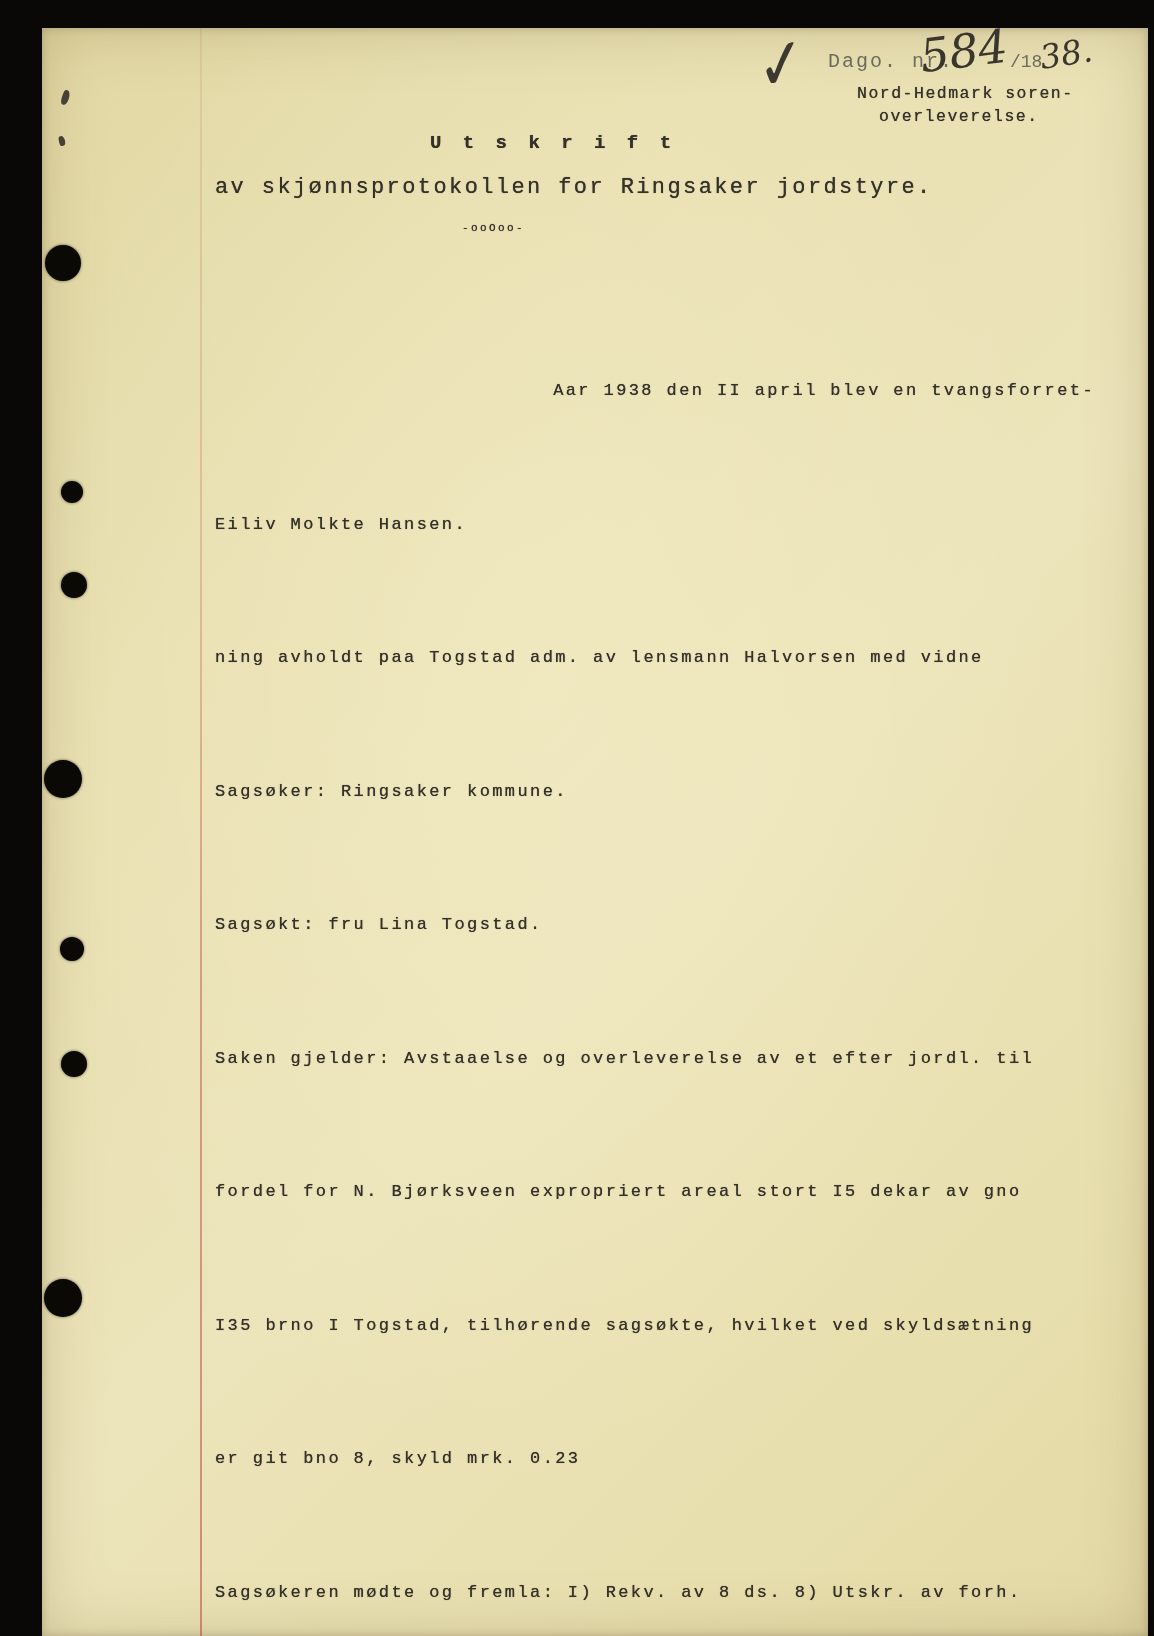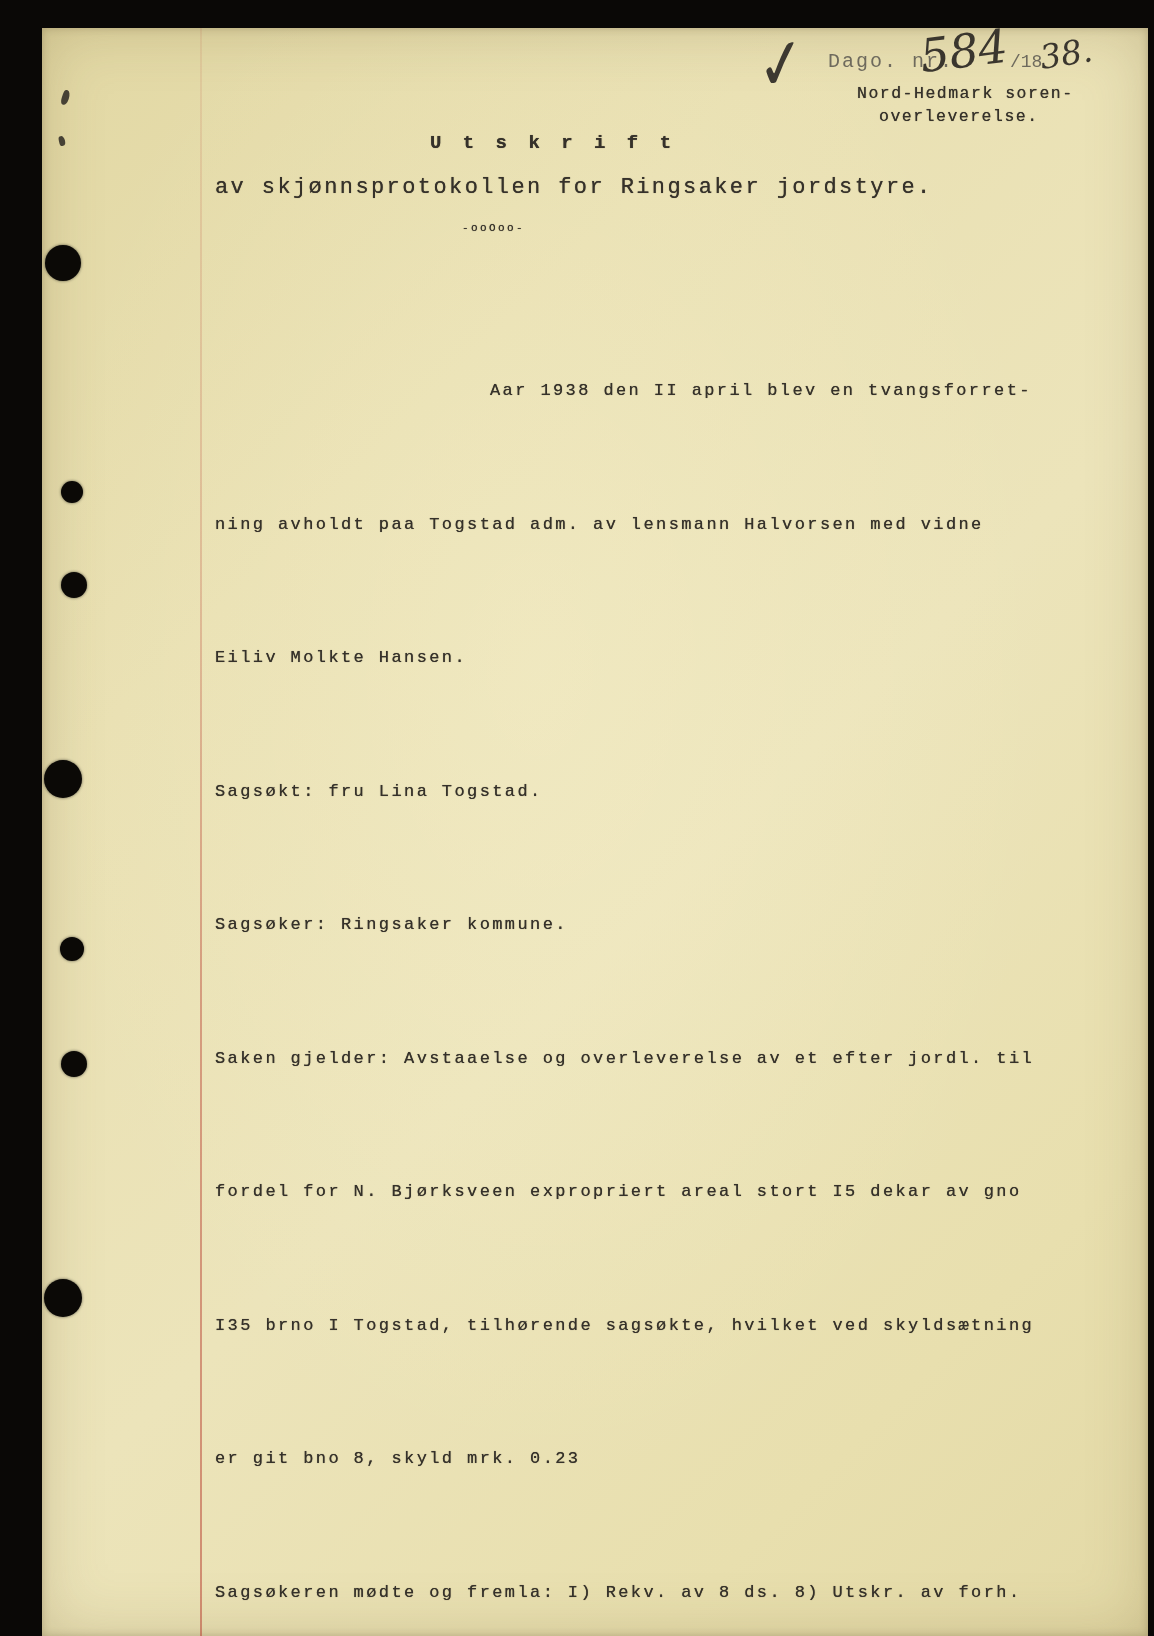--- a/index.html
+++ b/index.html
@@ -109,21 +109,21 @@
 
   .body-text {
     position: absolute; left: 173px; top: 252px;
     width: 880px;
     font-size: 17px;
     letter-spacing: 2.4px;
     line-height: 44.5px;
     white-space: pre;
   }
   .line { height: 44.5px; }
-  .ind-xl  { padding-left: 275px; }
+  .ind-xl  { padding-left: 275px; text-align: right; }
 </style>
 </head>
 <body>
 
 <div class="paper">
 
   <div class="red-line"></div>
 
   <div class="hole h1"></div>
   <div class="hole h2"></div>
@@ -146,24 +146,24 @@
     <div class="l1">Nord-Hedmark soren-</div>
     <div class="l2">overleverelse.</div>
   </div>
 
   <div class="title tw">U t s k r i f t</div>
   <div class="subtitle tw">av skjønnsprotokollen for Ringsaker jordstyre.</div>
   <div class="separator tw">-ooOoo-</div>
 
   <div class="body-text tw">
     <div class="line ind-xl">Aar 1938 den II april blev en tvangsforret-</div>
+    <div class="line">Eiliv Molkte Hansen.</div>
     <div class="line">ning avholdt paa Togstad adm. av lensmann Halvorsen med vidne</div>
-    <div class="line">Eiliv Molkte Hansen.</div>
+    <div class="line">Sagsøker: Ringsaker kommune.</div>
     <div class="line">Sagsøkt: fru Lina Togstad.</div>
-    <div class="line">Sagsøker: Ringsaker kommune.</div>
     <div class="line">Saken gjelder: Avstaaelse og overleverelse av et efter jordl. til</div>
     <div class="line">fordel for N. Bjørksveen expropriert areal stort I5 dekar av gno</div>
     <div class="line">I35 brno I Togstad, tilhørende sagsøkte, hvilket ved skyldsætning</div>
     <div class="line">er git bno 8, skyld mrk. 0.23</div>
     <div class="line">Sagsøkeren mødte og fremla: I) Rekv. av 8 ds. 8) Utskr. av forh.</div>
     
     
     
     
     

